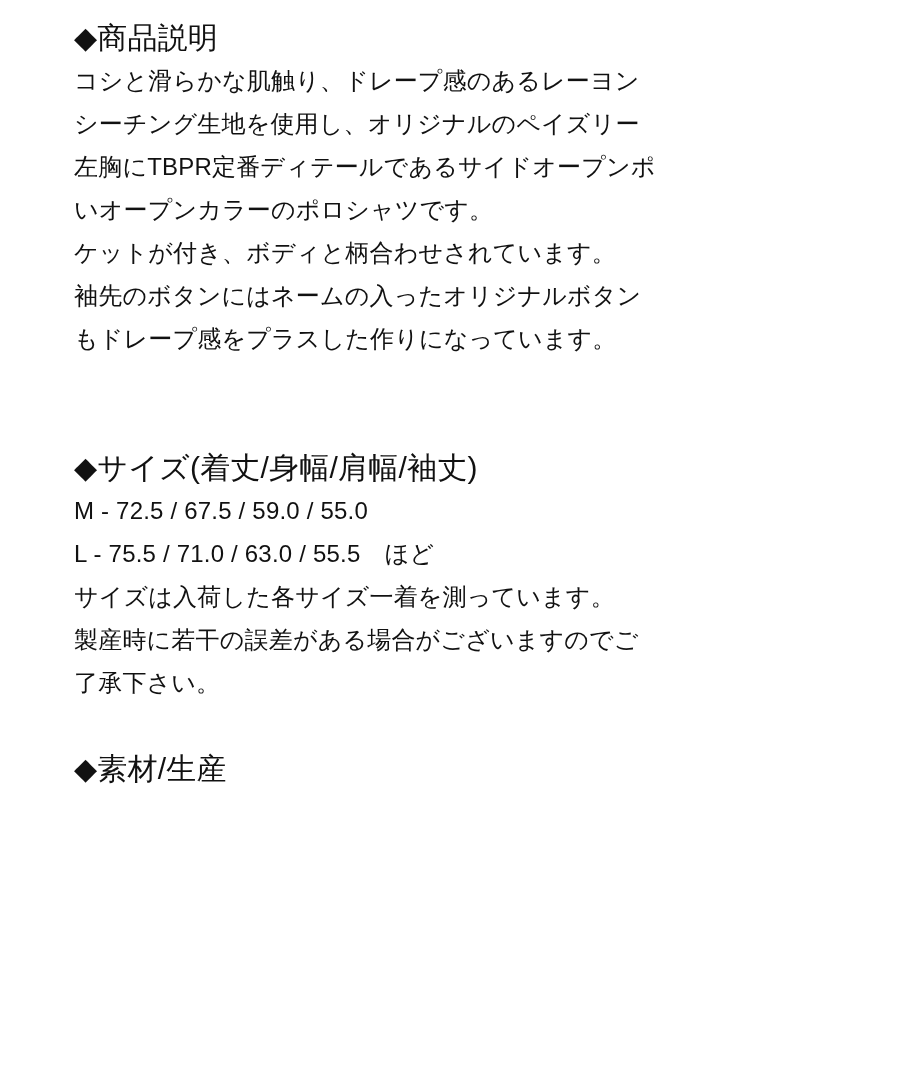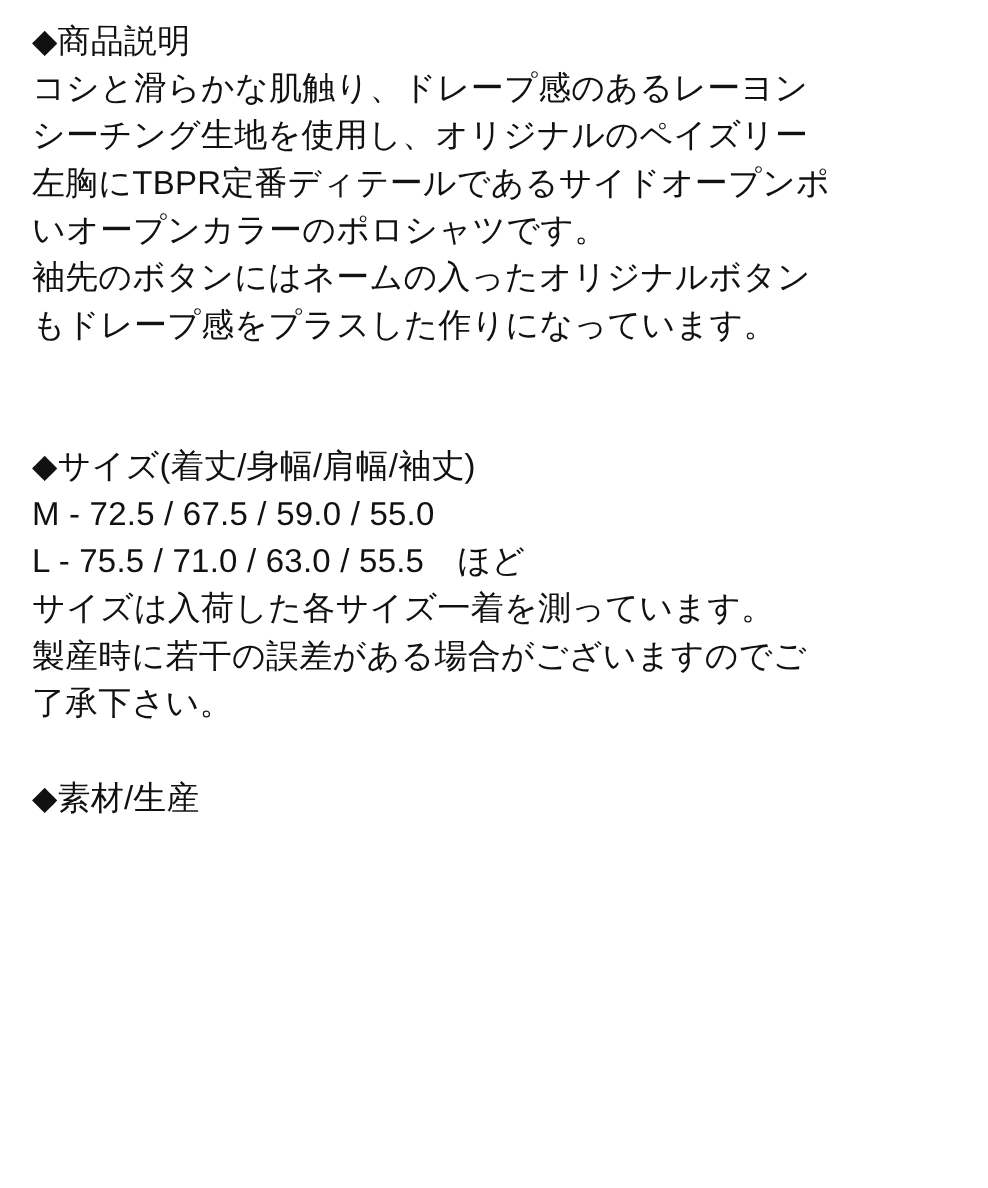--- a/index.html
+++ b/index.html
@@ -11,27 +11,27 @@
     width: 898px;
     height: 1080px;
     font-family: "Liberation Sans", "DejaVu Sans", sans-serif;
     color: #111111;
     overflow: hidden;
   }
   .page {
     box-sizing: border-box;
     width: 898px;
     height: 1080px;
-    padding: 16px 44px 0 29px;
+    padding: 16px 44px 0 74px;
   }
   .block {
     margin: 0 0 0 0;
   }
   .line {
-    font-size: 30px;
+    font-size: 24px;
     line-height: 43px;
     letter-spacing: 0.2px;
     white-space: pre-wrap;
     word-break: break-all;
   }
   .heading {
     font-size: 30px;
     line-height: 43px;
     letter-spacing: 0.2px;
     white-space: pre-wrap;
@@ -44,20 +44,21 @@
 <body>
 
 <div class="page">
 
   <div class="block">
     <div class="heading">◆商品説明</div>
     <div class="line">コシと滑らかな肌触り、ドレープ感のあるレーヨン</div>
     <div class="line">シーチング生地を使用し、オリジナルのペイズリー</div>
     <div class="line">左胸にTBPR定番ディテールであるサイドオープンポ</div>
     <div class="line">いオープンカラーのポロシャツです。</div>
+    <div class="line">ケットが付き、ボディと柄合わせされています。</div>
     <div class="line">袖先のボタンにはネームの入ったオリジナルボタン</div>
     <div class="line">もドレープ感をプラスした作りになっています。</div>
   </div>
 
   <div class="spacer"></div>
 
 
   <div class="spacer"></div>
 
   <div class="block">

